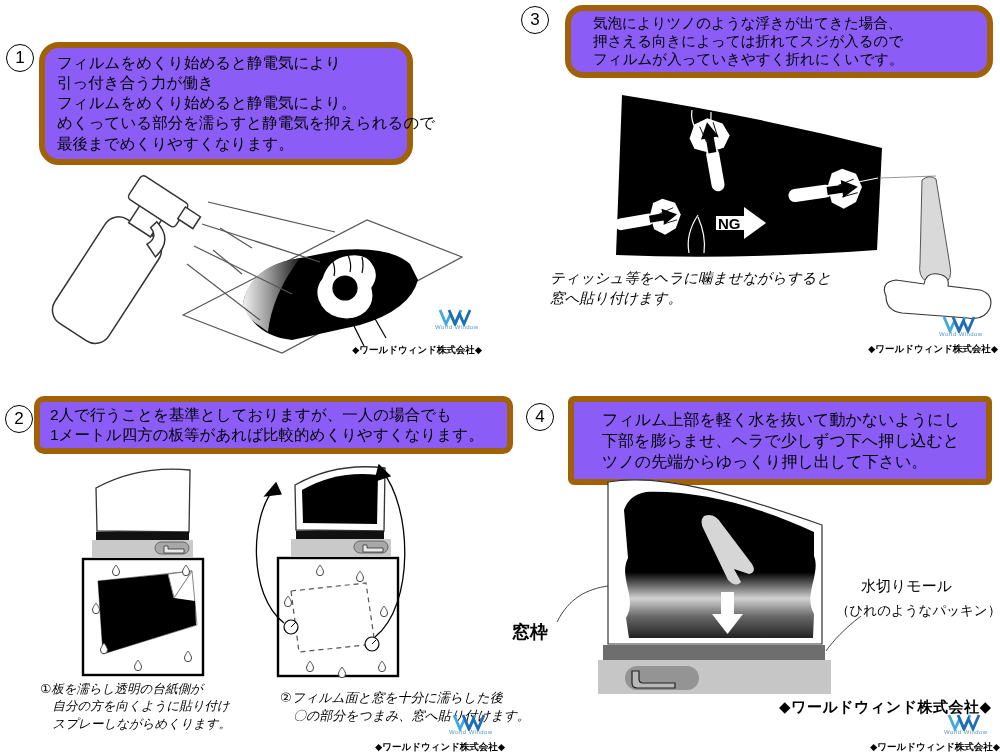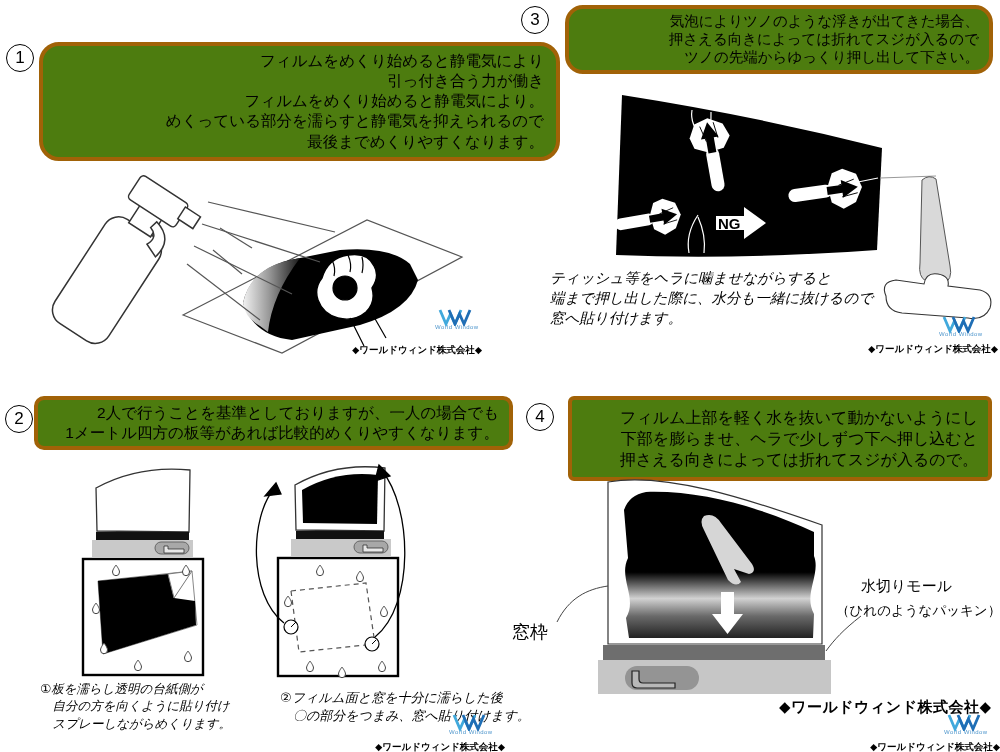--- a/index.html
+++ b/index.html
@@ -3,33 +3,33 @@
 <meta charset="utf-8">
 <style>
   html,body{margin:0;padding:0;background:#fff;}
   #page{position:relative;width:1000px;height:752px;background:#fff;overflow:hidden;
         font-family:"Liberation Sans","DejaVu Sans",sans-serif;color:#000;}
   .abs{position:absolute;}
   .title{font-size:21px;font-weight:500;letter-spacing:1px;white-space:nowrap;margin-top:48px;}
   .numcircle{width:26px;height:26px;border:1.7px solid #000;border-radius:50%;
              display:flex;align-items:center;justify-content:center;
              font-size:17px;background:#fff;}
-  .box{border:4px solid #a16207;border-radius:20px;background:#4d7c0f;box-sizing:border-box;text-align:right;}
+  .box{border:6px solid #a16207;border-radius:20px;background:#8b5cf6;box-sizing:border-box;}
   .box .ln{white-space:nowrap;}
-  .b1{width:521px;padding:5px 12px;font-size:15.5px;line-height:1.3;}
+  .b1{width:374px;padding:5px 12px;font-size:15.5px;line-height:1.3;}
   .b2{width:479px;padding:3px 10px;font-size:15.5px;line-height:1.28;border-radius:10px;}
   .b3{width:428px;padding:4px 10px 4px 22px;font-size:14.5px;line-height:1.23;border-radius:18px;}
   .b4{width:424px;padding:7px 10px 7px 28px;font-size:16px;line-height:1.32;border-radius:6px;}
   .cap{line-height:1.38;}
   .cap .ln{white-space:nowrap;font-style:italic;}
   .company{font-size:9.5px;font-weight:bold;white-space:nowrap;}
   .company-big{font-size:15px;font-weight:bold;white-space:nowrap;letter-spacing:0.5px;}
   .ww{width:40px;text-align:center;}
   .ww-sub{font-size:6px;color:#4f96cc;letter-spacing:0.4px;white-space:nowrap;margin-top:-2px;}
-  .jp-label-b{font-size:18px;font-weight:normal;white-space:nowrap;}
+  .jp-label-b{font-size:18px;font-weight:bold;white-space:nowrap;}
   .jp-label{font-size:15px;white-space:nowrap;}
   .jp-label-s{font-size:13.5px;white-space:nowrap;}
   svg{display:block;}
 </style>
 </head>
 <body>
 
 <div id="page">
 
   <div class="abs title" style="left:161px;top:3px;">フィルム施工方法例</div>
@@ -87,21 +87,21 @@
     <div class="ww-sub">World Window</div>
   </div>
   <div class="abs company" style="left:352px;top:344px;">◆ワールドウィンド株式会社◆</div>
 
   <div class="abs numcircle" style="left:521px;top:6px;">
     <span>3</span>
   </div>
   <div class="abs box b3" style="left:565px;top:5px;">
     <div class="ln">気泡によりツノのような浮きが出てきた場合、</div>
     <div class="ln">押さえる向きによっては折れてスジが入るので</div>
-    <div class="ln">ツノの先端からゆっくり押し出して下さい。</div>
+    <div class="ln">フィルムが入っていきやすく折れにくいです。</div>
   </div>
 
   <svg class="abs" style="left:556px;top:82px;" width="444" height="258" viewBox="0 0 444 258">
     <defs>
       <g id="sq">
         <path d="M-20,-4 L-13,-17 L1,-21 L15,-13 L20,0 L12,11 L-4,13 L-17,7 Z" fill="#fff"></path>
         <path d="M-8,-14 L-4,2 M6,-16 L8,0" stroke="#000" stroke-width="0.9" fill="none"></path>
         <rect x="-6.5" y="9" width="13" height="44" rx="6.5" fill="#fff"></rect>
         <path d="M0,-17 L9,-1 L4,-1 L4,14 L-4,14 L-4,-1 L-9,-1 Z" fill="#000"></path>
       </g>
@@ -121,21 +121,20 @@
     <path d="M160,134 L188,134 L188,125 L210,141 L188,157 L188,148 L160,148 Z" fill="#fff"></path>
     <text x="162" y="147" font-size="15" font-weight="bold" fill="#000">NG</text>
     <g>
       <path d="M366,98 Q373,92 380,97 L394,184 Q397,198 387,202 L370,199 Q362,195 364,181 Z" fill="#d9d9d9" stroke="#555" stroke-width="1"></path>
       <path d="M330,214 Q324,200 340,198 L368,202 Q370,190 382,192 Q394,194 392,204 L424,208 Q438,212 434,226 Q428,239 412,236 L346,231 Q330,229 330,214 Z" fill="#fff" stroke="#333" stroke-width="1.1"></path>
     </g>
   </svg>
 
   <div class="abs cap" style="left:550px;top:268px;font-size:14.5px;">
     <div class="ln">ティッシュ等をヘラに噛ませながらすると</div>
-    <div class="ln">端まで押し出した際に、水分も一緒に抜けるので</div>
     <div class="ln">窓へ貼り付けます。</div>
   </div>
 
   <div class="abs ww" style="left:939px;top:315px;">
     <svg width="34" height="18" viewBox="0 0 34 18" style="margin:0 auto;">
       <path d="M2,2 L8,16 L12.5,6 L17,16 L23,2" stroke="#41a9dc" stroke-width="2.8" fill="none"></path>
       <path d="M11,2 L17,16 L21.5,6 L26,16 L32,2" stroke="#1f6eb5" stroke-width="2.8" fill="none"></path>
     </svg>
     <div class="ww-sub">World Window</div>
   </div>
@@ -227,21 +226,21 @@
     <div class="ww-sub">World Window</div>
   </div>
   <div class="abs company" style="left:375px;top:741px;">◆ワールドウィンド株式会社◆</div>
 
   <div class="abs numcircle" style="left:526px;top:403px;">
     <span>4</span>
   </div>
   <div class="abs box b4" style="left:568px;top:396px;">
     <div class="ln">フィルム上部を軽く水を抜いて動かないようにし</div>
     <div class="ln">下部を膨らませ、ヘラで少しずつ下へ押し込むと</div>
-    <div class="ln">押さえる向きによっては折れてスジが入るので。</div>
+    <div class="ln">ツノの先端からゆっくり押し出して下さい。</div>
   </div>
 
   <svg class="abs" style="left:505px;top:468px;" width="495" height="232" viewBox="0 0 495 232">
     <defs>
       <linearGradient id="fgrad" x1="0" y1="0" x2="0" y2="1">
         <stop offset="0" stop-color="#000"></stop>
           <stop offset="0.55" stop-color="#000"></stop>
         <stop offset="0.73" stop-color="#d2d2d2"></stop>
           <stop offset="0.85" stop-color="#6a6a6a"></stop>
         <stop offset="1" stop-color="#222"></stop>

